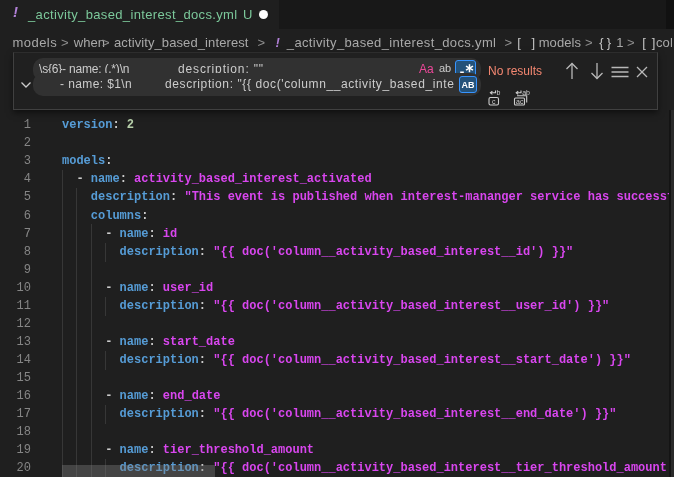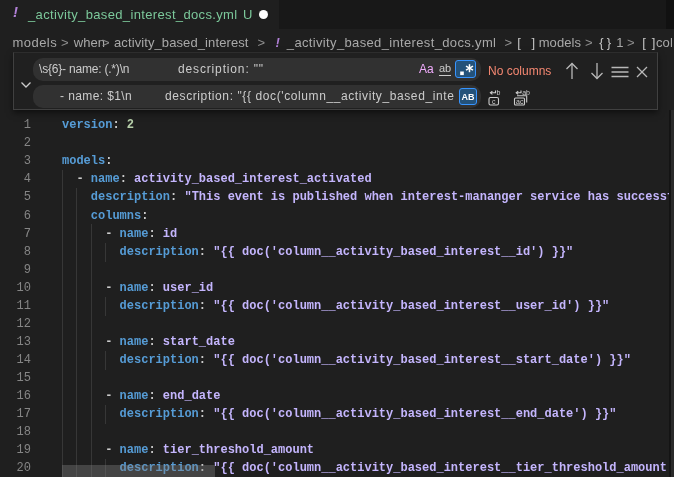--- a/index.html
+++ b/index.html
@@ -20,21 +20,21 @@
   #crumbs { position:absolute; left:0; top:35px; width:674px; height:16px; font-size:13px; letter-spacing:0.1px; color:#a9a9a9; white-space:nowrap; overflow:hidden; }
   #crumbs span { position:absolute; top:0; }
   #crumbs .sep { color:#8f8f8f; font-size:13px; top:0; }
   #crumbs .excl { color:#b180d7; font-style:italic; font-weight:bold; }
   #crumbs .sym { color:#c5c5c5; }
 
   
   #findw { position:absolute; left:13px; top:52px; width:645px; height:58px; background:#202020; border:1px solid #404040; border-top-color:#2d2d2d; box-shadow:0 3px 6px rgba(0,0,0,0.5); }
   #findw .input { position:absolute; left:19px; width:448px; height:23px; background:#313131; border-radius:10px; color:#cccccc; font-size:12px; }
   #finput { top:5px; }
-  #rinput { top:32px;padding-left:40px; }
+  #rinput { top:20px;padding-left:40px; }
   .itext { position:absolute; top:4px; white-space:pre; }
   .toggle { position:absolute; border:1px solid #3794ff; background:#24527a; border-radius:3px; color:#ffffff; }
   #noresults { position:absolute; left:474px; top:11px; font-size:12px; color:#f48771; }
   .icn { position:absolute; }
   svg { display:block; }
 </style>
 </head>
 <body>
 
   <div id="tabbar">
@@ -72,35 +72,35 @@
 
   <div id="findw">
 
     <svg class="icn" style="left:6px; top:26px;" width="12" height="12" viewBox="0 0 12 12">
       <path d="M1.5 3.5 L6 8 L10.5 3.5" stroke="#cccccc" stroke-width="1.3" fill="none"></path>
     </svg>
 
     <div class="input" id="finput">
       <span class="itext" style="left:6px; letter-spacing:-0.2px;">\s{6}- name: (.*)\n</span>
       <span class="itext" style="left:145px; letter-spacing:0.85px;">description: ""</span>
-      <span style="position:absolute; left:386px; top:4px; color:#f0abfc;">Aa</span>
+      <span style="position:absolute; left:386px; top:4px; color:#ec4899;">Aa</span>
       <span style="position:absolute; left:406px; top:4px; color:#cccccc; border-bottom:1px solid #cccccc; padding-bottom:1px; font-size:11px;">ab</span>
       <div class="toggle" style="left:422px; top:2px; width:21px; height:18px;">
         <svg width="19" height="16" viewBox="0 0 19 16" style="margin:1px 0 0 1px;">
           <rect x="3.2" y="9.5" width="3.6" height="3.6" fill="#ffffff"></rect>
           <g stroke="#ffffff" stroke-width="1.5">
             <line x1="12.5" y1="2.2" x2="12.5" y2="10.2"></line>
             <line x1="9" y1="4.2" x2="16" y2="8.2"></line>
             <line x1="16" y1="4.2" x2="9" y2="8.2"></line>
           </g>
         </svg>
       </div>
     </div>
 
-    <div id="noresults">No columns</div>
+    <div id="noresults">No results</div>
 
     <svg class="icn" style="left:550px; top:9px;" width="16" height="18" viewBox="0 0 16 18">
       <g stroke="#b8b8b8" stroke-width="1.3" fill="none">
         <line x1="8" y1="1.5" x2="8" y2="17"></line>
         <path d="M2.5 7 L8 1.5 L13.5 7"></path>
       </g>
     </svg>
 
     <svg class="icn" style="left:575px; top:9px;" width="16" height="18" viewBox="0 0 16 18">
       <g stroke="#b8b8b8" stroke-width="1.3" fill="none">
@@ -157,21 +157,21 @@
   <div style="position:absolute; left:91px;  top:224px; width:1px; height:253px; background:#373737;"></div>
 
   <div id="gutter" class="mono" style="position:absolute; left:0; top:116.3px; width:31px; text-align:right; font-size:12px; line-height:18.05px; color:#858585;">
 1<br>2<br>3<br>4<br>5<br>6<br>7<br>8<br>9<br>10<br>11<br>12<br>13<br>14<br>15<br>16<br>17<br>18<br>19<br>20
   </div>
 
   <div id="code" class="mono" style="position:absolute; left:62px; top:116.3px; width:612px; font-size:12px; line-height:18.05px; color:#cccccc; white-space:pre; overflow:hidden; font-weight:bold;"><div><span class="k">version</span>: <span class="n">2</span></div><div>&nbsp;</div><div><span class="k">models</span>:</div><div>  - <span class="k">name</span>: <span class="s">activity_based_interest_activated</span></div><div>    <span class="k">description</span>: <span class="s">"This event is published when interest-mananger service has successfully activa</span></div><div>    <span class="k">columns</span>:</div><div>      - <span class="k">name</span>: <span class="s">id</span></div><div>        <span class="k">description</span>: <span class="s">"{{ doc('column__activity_based_interest__id') }}"</span></div><div>&nbsp;</div><div>      - <span class="k">name</span>: <span class="s">user_id</span></div><div>        <span class="k">description</span>: <span class="s">"{{ doc('column__activity_based_interest__user_id') }}"</span></div><div>&nbsp;</div><div>      - <span class="k">name</span>: <span class="s">start_date</span></div><div>        <span class="k">description</span>: <span class="s">"{{ doc('column__activity_based_interest__start_date') }}"</span></div><div>&nbsp;</div><div>      - <span class="k">name</span>: <span class="s">end_date</span></div><div>        <span class="k">description</span>: <span class="s">"{{ doc('column__activity_based_interest__end_date') }}"</span></div><div>&nbsp;</div><div>      - <span class="k">name</span>: <span class="s">tier_threshold_amount</span></div><div>        <span class="k">description</span>: <span class="s">"{{ doc('column__activity_based_interest__tier_threshold_amount')</span></div></div>
 
   <style>
     #code .k { color:#569cd6; }
-    #code .s { color:#c4b5fd; }
+    #code .s { color:#d946ef; }
     #code .n { color:#b5cea8; }
   </style>
 
   <div style="position:absolute; left:105px; top:243px; width:1px; height:19px; background:#373737;"></div>
   <div style="position:absolute; left:105px; top:297px; width:1px; height:19px; background:#373737;"></div>
   <div style="position:absolute; left:105px; top:351px; width:1px; height:19px; background:#373737;"></div>
   <div style="position:absolute; left:105px; top:405px; width:1px; height:19px; background:#373737;"></div>
   <div style="position:absolute; left:105px; top:459px; width:1px; height:19px; background:#373737;"></div>
 
   <div style="position:absolute; left:62px; top:465px; width:153px; height:12px; background:rgba(130,130,130,0.38);"></div>

